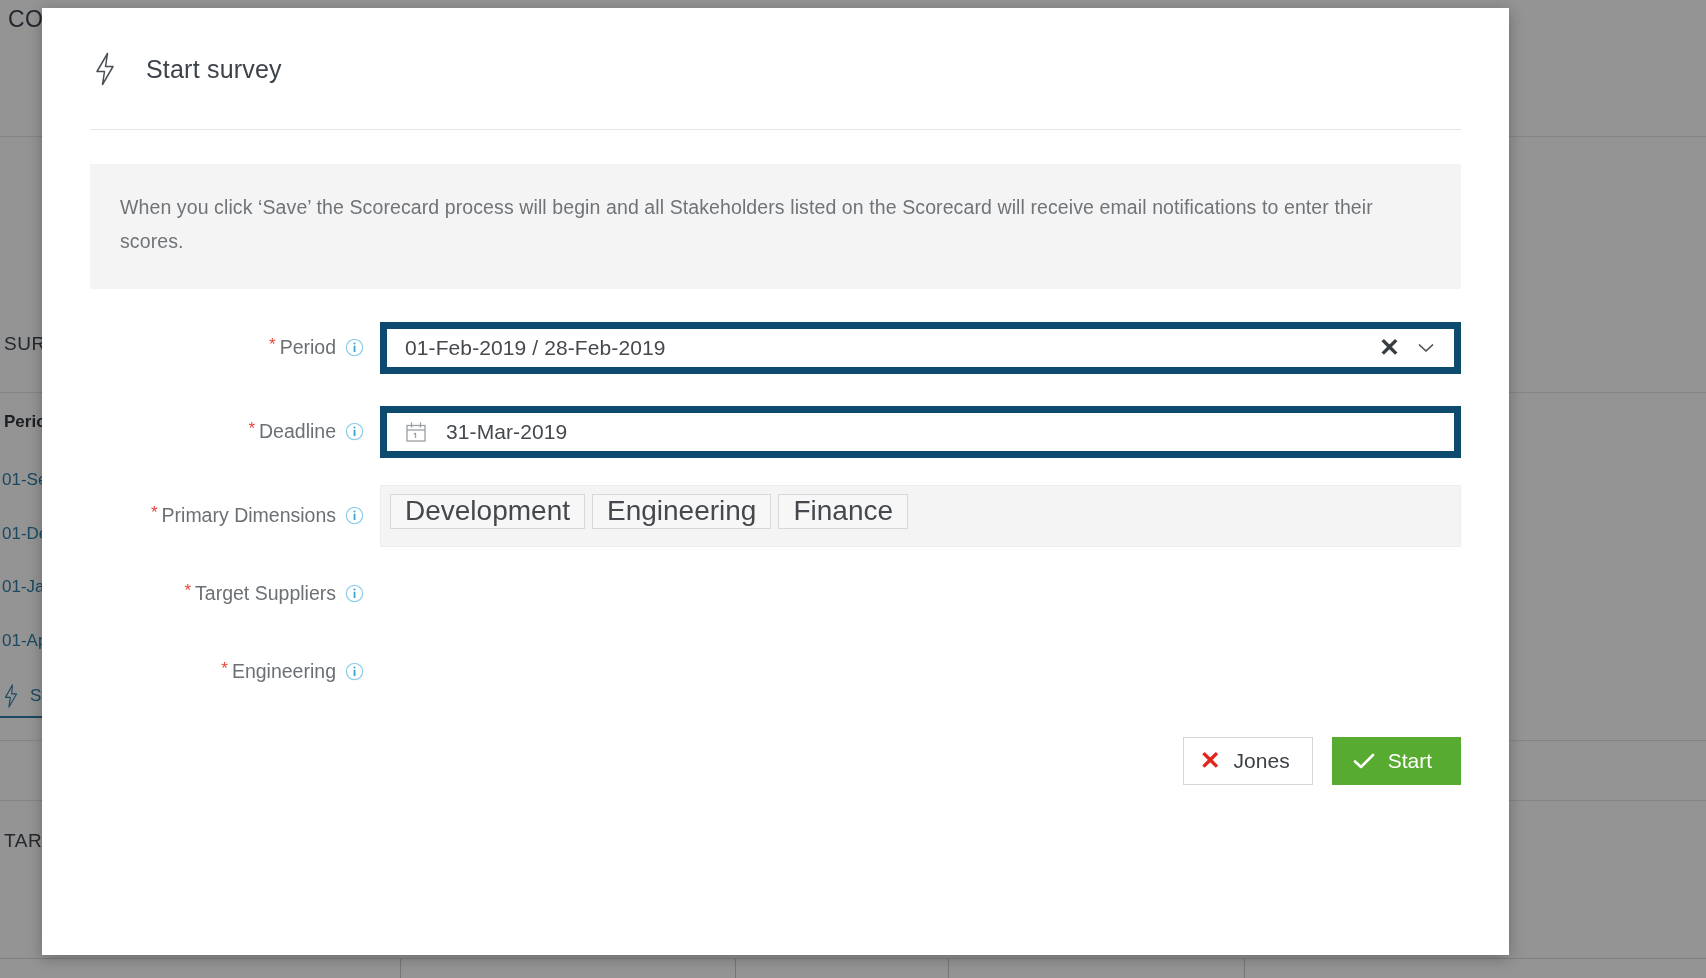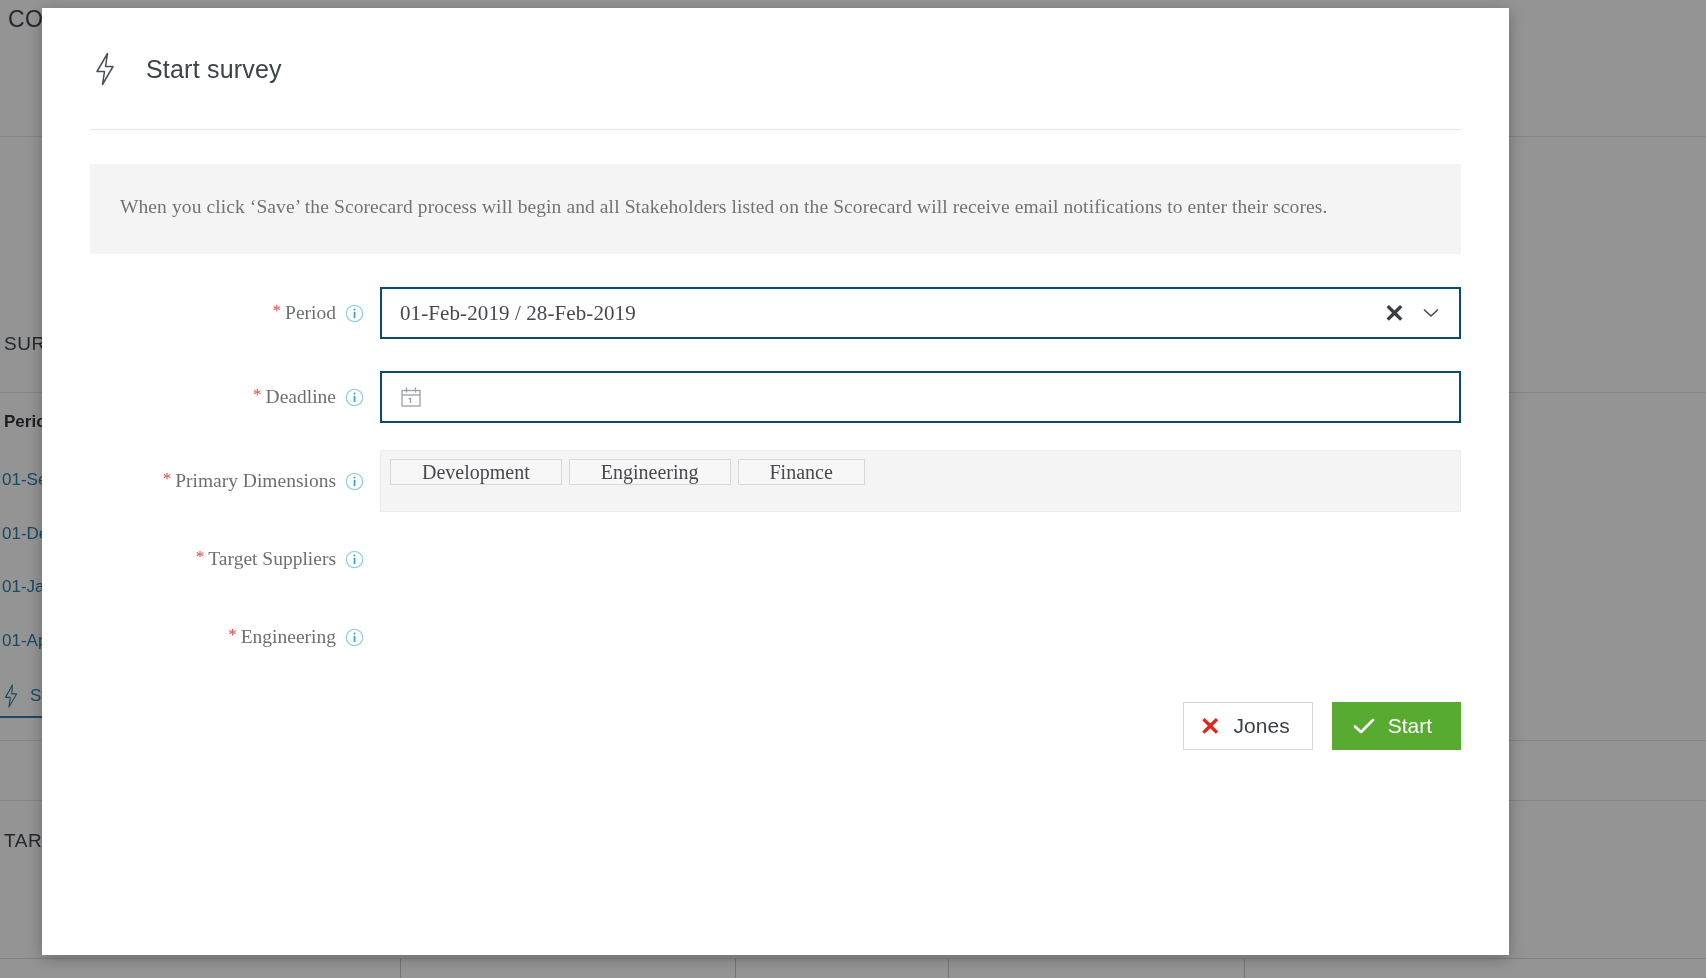--- a/index.html
+++ b/index.html
@@ -192,21 +192,20 @@
     position: absolute;
     left: 48px;
     right: 48px;
     bottom: 0;
     height: 1px;
     background: #e3e5e7;
   }
 
   .modal-body {
     padding: 34px 48px 0 48px;
-    font-family: Liberation Serif, serif;
   }
 
   .notice {
     background: #f4f4f4;
     padding: 26px 30px 30px 30px;
     box-sizing: border-box;
   }
   .notice-line {
     font-size: 19.5px;
     color: #6f7479;
@@ -265,21 +264,21 @@
   .row-dimensions .form-label { height: 62px; }
   .row-suppliers .form-label { height: 62px; }
   .row-stakeholders .form-label { height: 62px; }
 
   .field {
     flex: 1 1 auto;
     min-width: 0;
   }
 
   .input-box {
-    border: 2px solid #0c4a6e;
+    border: 7px solid #0c4a6e;
     background: #ffffff;
     height: 52px;
     display: flex;
     align-items: center;
     padding: 0 16px 0 18px;
     box-sizing: border-box;
     font-size: 21px;
     color: #45494d;
     position: relative;
   }
@@ -321,25 +320,25 @@
     box-sizing: border-box;
     min-height: 62px;
     display: flex;
     flex-wrap: wrap;
     gap: 7px;
     align-content: flex-start;
   }
   .chip {
     background: #f7f7f7;
     border: 1px solid #d6d8da;
-    height: 26px;
+    height: 35px;
     display: inline-flex;
     align-items: center;
-    padding: 0 31px;
-    font-size: 20px;
+    padding: 0 14px;
+    font-size: 28px;
     color: #45494d;
     box-sizing: border-box;
     white-space: nowrap;
   }
 
   
   .modal-footer {
     margin-top: 34px;
     padding: 0 48px;
     display: flex;
@@ -474,20 +473,21 @@
         <div class="field">
           <div class="input-box">
             <svg class="cal-icon" viewBox="0 0 22 22">
               <rect x="2" y="4.5" width="18" height="15.5" fill="none" stroke="#9aa0a6" stroke-width="1.3"></rect>
               <path d="M2 9 H20" stroke="#9aa0a6" stroke-width="1.3"></path>
               <path d="M6.5 1.8 V6" stroke="#9aa0a6" stroke-width="1.3" stroke-linecap="round"></path>
               <path d="M15.5 1.8 V6" stroke="#9aa0a6" stroke-width="1.3" stroke-linecap="round"></path>
               <path d="M10.5 12 V17" stroke="#9aa0a6" stroke-width="1.3"></path>
               <path d="M8.6 13.3 L10.5 12" stroke="#9aa0a6" stroke-width="1.1"></path>
             </svg>
+            <span class="value">31-Mar-2019</span>
           </div>
         </div>
       </div>
 
       <div class="form-row row-dimensions">
         <div class="form-label">
           <span class="req">*</span>
           <span>Primary Dimensions</span>
           <svg class="info-icon" viewBox="0 0 20 20">
             <circle cx="10" cy="10" r="8.6" fill="none" stroke="#8fd0e8" stroke-width="1.3"></circle>

